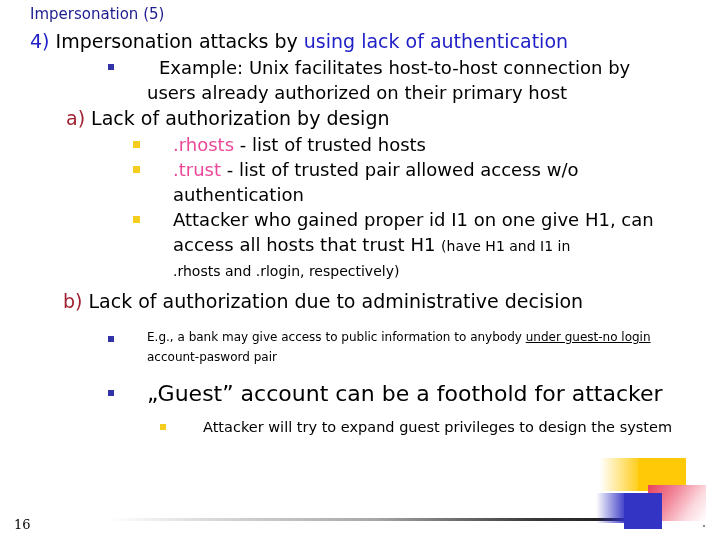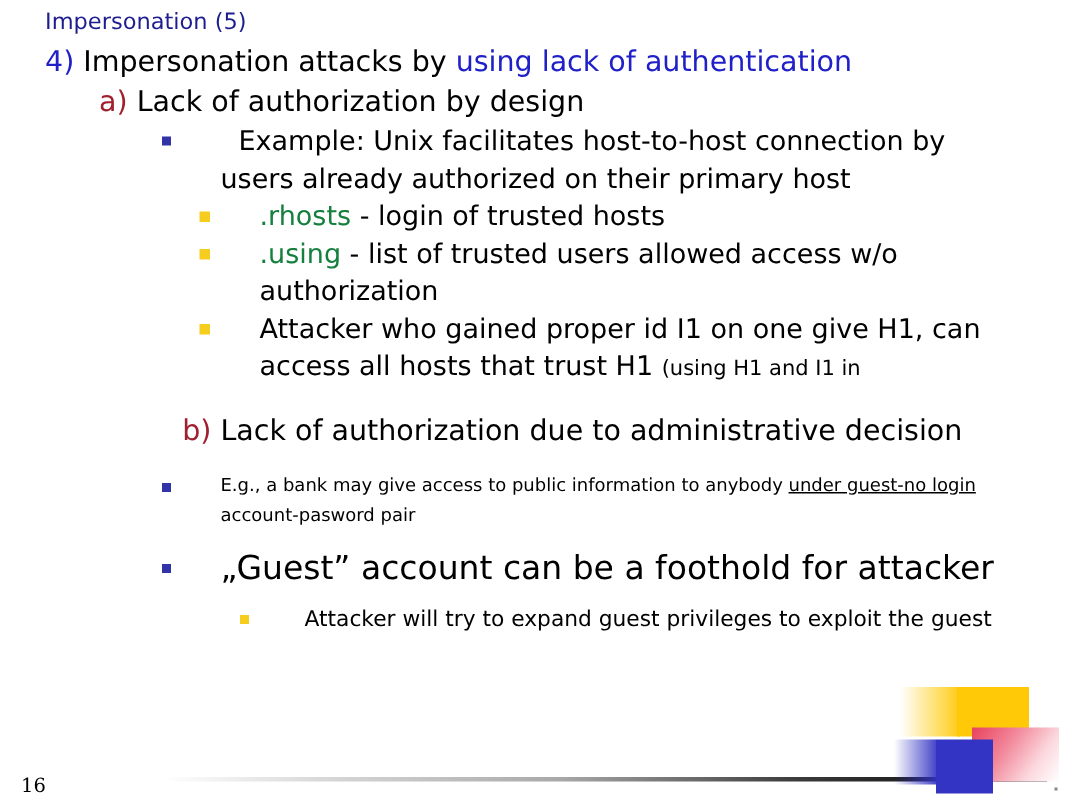--- a/index.html
+++ b/index.html
@@ -98,21 +98,21 @@
   }
   .lvl4 .bullet {
     position: absolute;
     left: 0px;
     top: 9px;
     width: 7px;
     height: 7px;
     background: #f5cd1e;
     display: block;
   }
-  .blue-term { color: #15803d; }
+  .blue-term { color: #ec4899; }
 
   .small-note {
     font-size: 14px;
     line-height: 17px;
   }
 
   
   .lvl5 {
     position: relative;
     margin-left: 160px;
@@ -218,37 +218,37 @@
 <body>
 
 <div id="slide">
 
   <div id="slide-title">Impersonation (5)</div>
 
   <div id="body-block">
 
     <div class="line lvl1"><span class="num-blue">4)</span> <span>Impersonation attacks by </span><span class="num-blue">using lack of authentication</span></div>
 
+    <div class="line lvl3"><span class="bullet"></span><span class="firstindent">Example: Unix facilitates host-to-host connection by</span><br><span>users already authorized on their primary host</span></div>
+
     <div class="line lvl2"><span class="num-red">a)</span> <span>Lack of authorization by design</span></div>
 
-    <div class="line lvl3"><span class="bullet"></span><span class="firstindent">Example: Unix facilitates host-to-host connection by</span><br><span>users already authorized on their primary host</span></div>
-
-    <div class="line lvl4"><span class="bullet"></span><span class="blue-term">.rhosts</span><span> - login of trusted hosts</span></div>
-
-    <div class="line lvl4"><span class="bullet"></span><span class="blue-term">.using</span><span> - list of trusted users allowed access w/o authorization</span></div>
-
-    <div class="line lvl4"><span class="bullet"></span><span>Attacker who gained proper id I1 on one give H1, can access all hosts that trust H1 </span><span class="small-note">(using H1 and I1 in</span><br></div>
-
-    <div class="line lvl2 lvl2b" style="margin-top:17px;text-align:center;"><span class="num-red">b)</span> <span>Lack of authorization due to administrative decision</span></div>
+    <div class="line lvl4"><span class="bullet"></span><span class="blue-term">.rhosts</span><span> - list of trusted hosts</span></div>
+
+    <div class="line lvl4"><span class="bullet"></span><span class="blue-term">.trust</span><span> - list of trusted pair allowed access w/o authentication</span></div>
+
+    <div class="line lvl4"><span class="bullet"></span><span>Attacker who gained proper id I1 on one give H1, can access all hosts that trust H1 </span><span class="small-note">(have H1 and I1 in</span><br><span class="small-note">.rhosts and .rlogin, respectively)</span></div>
+
+    <div class="line lvl2 lvl2b" style="margin-top:6px;"><span class="num-red">b)</span> <span>Lack of authorization due to administrative decision</span></div>
 
     <div class="line lvl3 small-body" style="margin-top:12px;margin-left:108px;padding-left:39px;"><span class="bullet"></span><span>E.g., a bank may give access to public information to anybody </span><span class="underlined">under guest-no login</span><span> account-pasword pair</span></div>
 
     <div class="line lvl3" style="margin-top:14px;margin-left:108px;padding-left:39px;font-size:22px;"><span class="bullet"></span><span>„Guest” account can be a foothold for attacker</span></div>
 
-    <div class="line lvl5" style="margin-top:11px;"><span class="bullet"></span><span>Attacker will try to expand guest privileges to exploit the guest</span></div>
+    <div class="line lvl5" style="margin-top:11px;"><span class="bullet"></span><span>Attacker will try to expand guest privileges to design the system</span></div>
 
   </div>
 
   <div id="footer-rule"></div>
 
   <div id="page-number">16</div>
 
   <div id="deco">
     <span class="gold-fade"></span>
     <span class="gold"></span>

